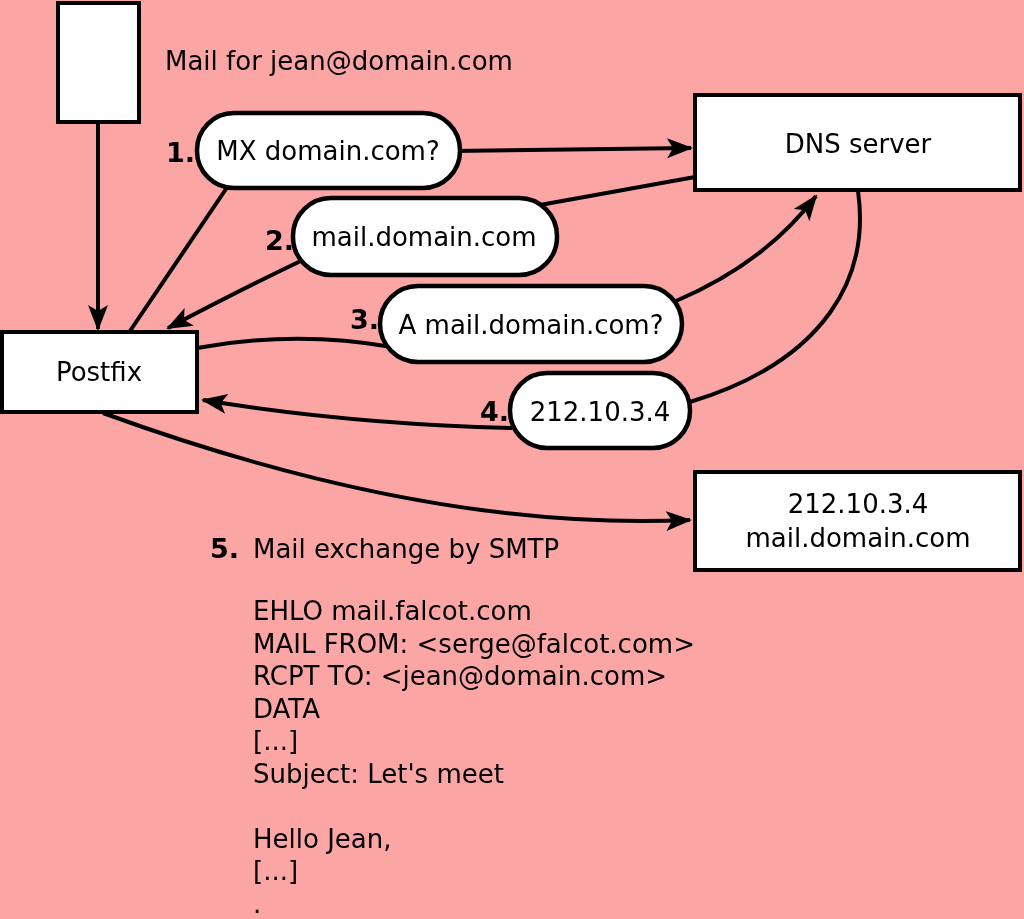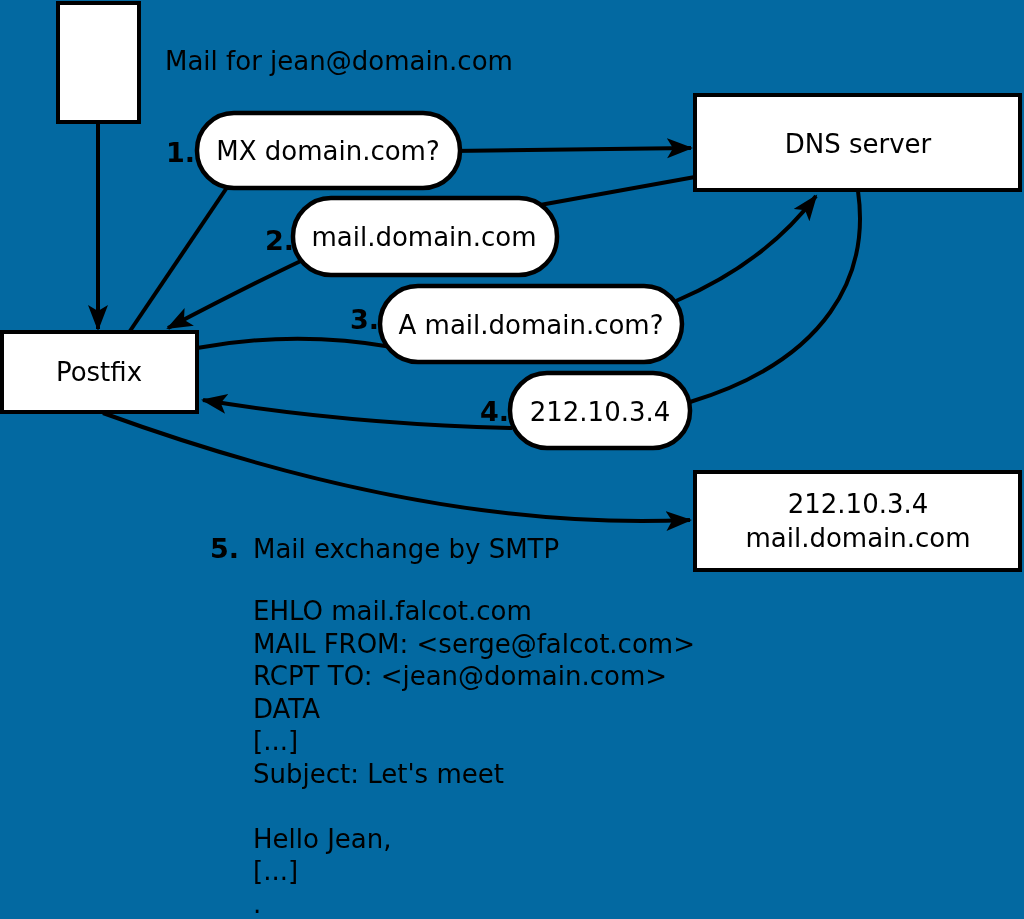--- a/index.html
+++ b/index.html
@@ -4,21 +4,21 @@
 <style>
   html, body {
     margin: 0;
     padding: 0;
     background: #ffffff;
   }
   .canvas {
     position: relative;
     width: 1024px;
     height: 919px;
-    background: #0369a1;
+    background: #fca5a5;
     overflow: hidden;
   }
   svg {
     display: block;
   }
   svg text {
     font-family: "DejaVu Sans", "Liberation Sans", sans-serif;
     font-size: 26px;
     fill: #000000;
   }

